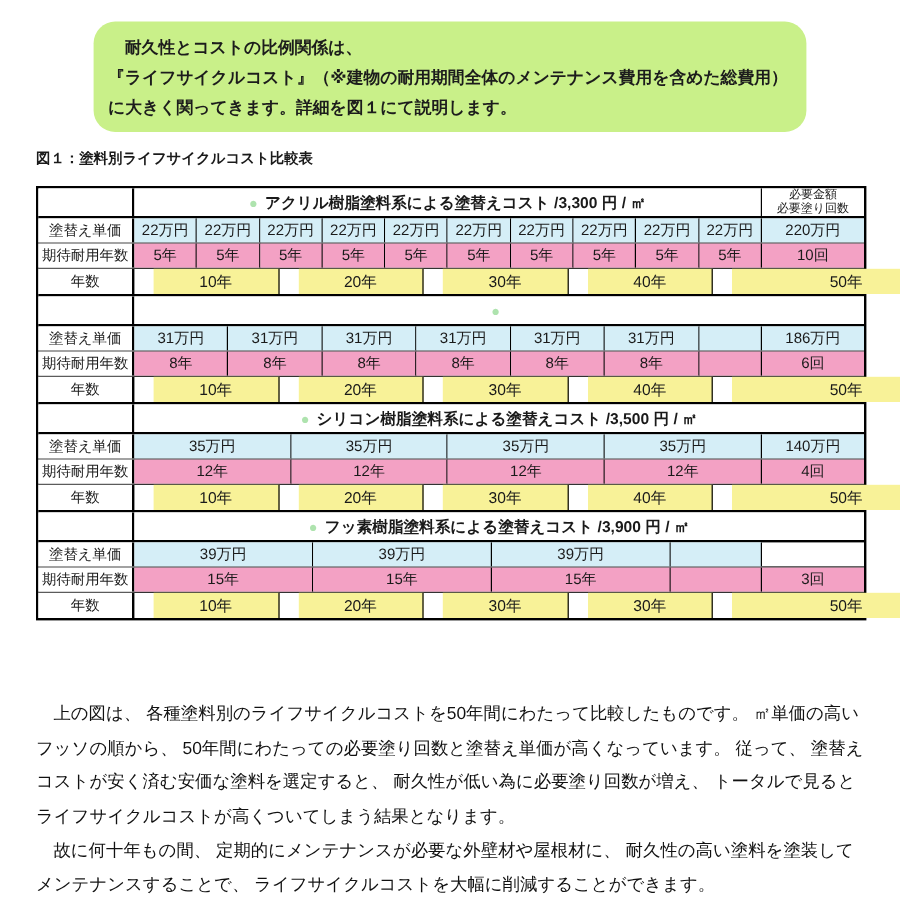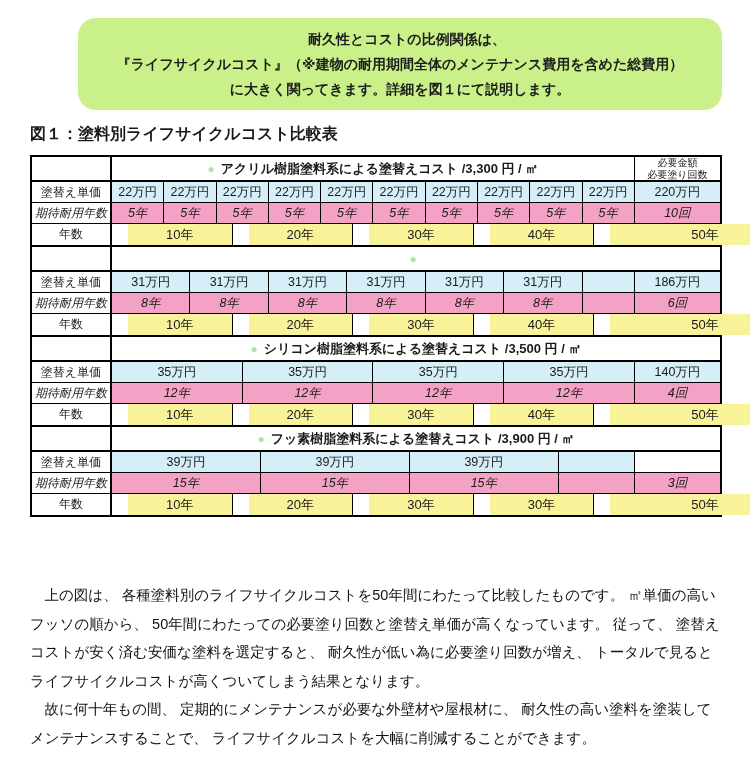--- a/index.html
+++ b/index.html
@@ -1,31 +1,31 @@
 <!DOCTYPE html>
 <html><head>
 <meta charset="utf-8">
 <style>
   html,body{margin:0;padding:0;background:#ffffff;}
   body{width:750px;height:765px;position:relative;overflow:hidden;
        font-family:"Liberation Sans","DejaVu Sans",sans-serif;color:#1a1a1a;}
 
-  .intro-box{position:absolute;left:78px;top:18px;width:644px;box-sizing:border-box;
-             border-radius:18px;padding:9px 12px 8px 12px;text-align:center;}
+  .intro-box{position:absolute;left:78px;top:18px;width:594px;box-sizing:border-box;
+             border-radius:18px;padding:9px 12px 8px 12px;}
   .intro-line{font-size:14px;font-weight:bold;line-height:25px;white-space:nowrap;color:#1c1c1c;}
 
-  .figure-title{position:absolute;left:30px;top:124px;font-size:16px;font-weight:bold;}
+  .figure-title{position:absolute;left:30px;top:124px;font-size:12px;font-weight:bold;}
 
   .comp-table{position:absolute;left:30px;top:155px;width:692px;box-sizing:border-box;
               border:2px solid #000;background:#fff;}
   .row{display:flex;border-bottom:1px solid #000;align-items:stretch;}
   .row:last-child{border-bottom:none;}
   .title-row{height:23px;border-bottom:2px solid #000;}
   .unit-row{height:20px;}
-  .life-row{height:20px;font-style:italic;}
+  .life-row{height:20px;}
   .years-row{height:21px;border-bottom:2px solid #000;}
   .footnote-row{height:34px;}
   .label-cell{flex:0 0 80px;width:80px;border-right:2px solid #000;box-sizing:border-box;
               display:flex;align-items:center;justify-content:center;font-size:12px;background:#fff;
               white-space:nowrap;overflow:hidden;}
   .cells-wrap{flex:1 1 auto;display:flex;min-width:0;}
   .cell{box-sizing:border-box;border-right:1px solid #000;display:flex;align-items:center;
         justify-content:center;font-size:12.5px;white-space:nowrap;overflow:hidden;}
   .cells-wrap .cell:last-child{border-right:none;flex-grow:1;}
   .title-cell{font-size:13px;font-weight:bold;background:#fff;}

